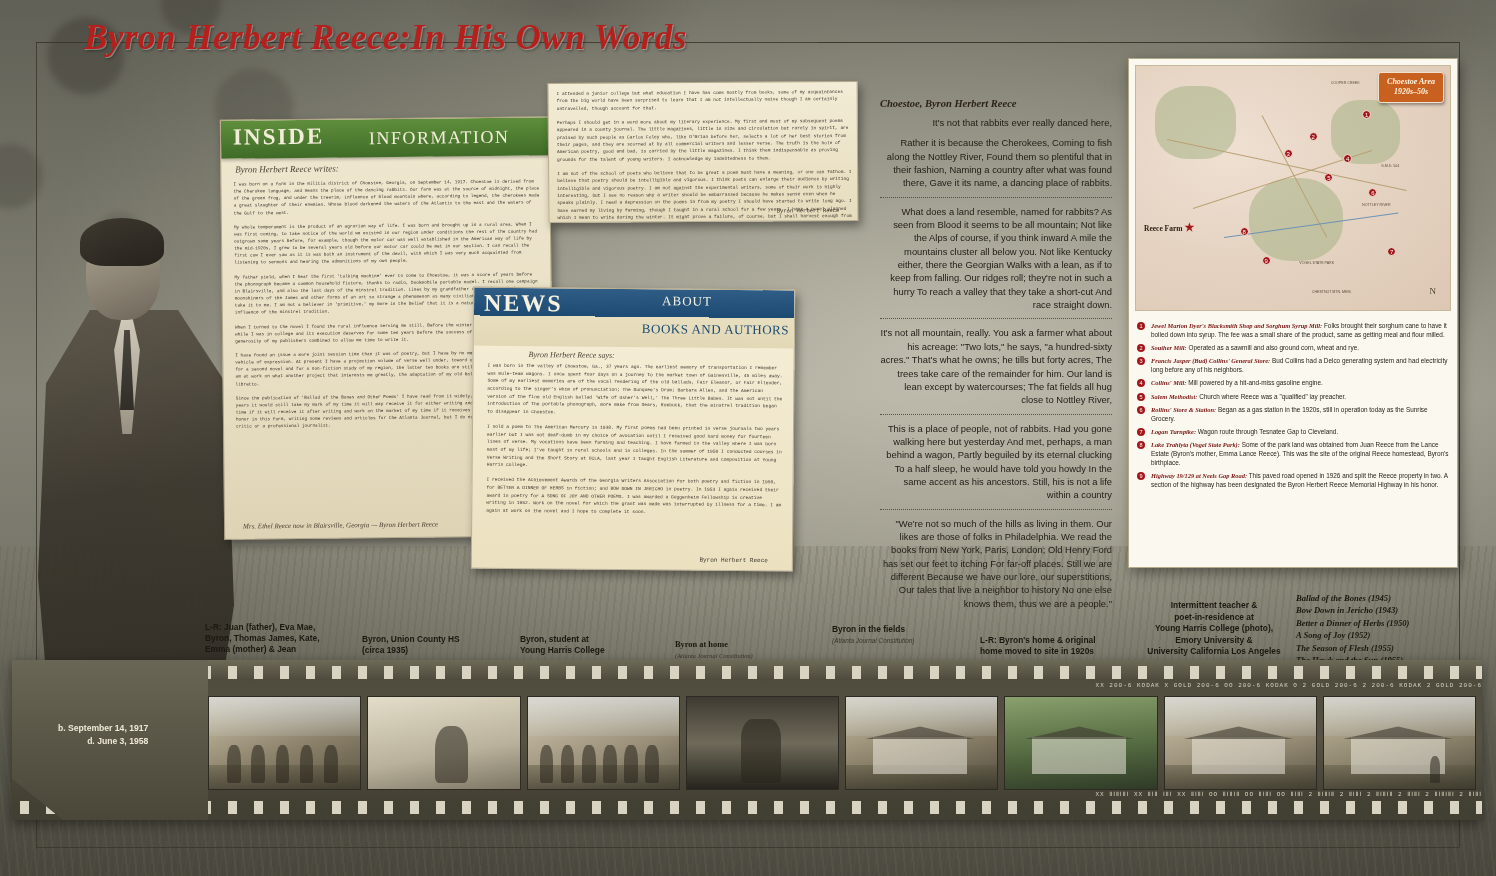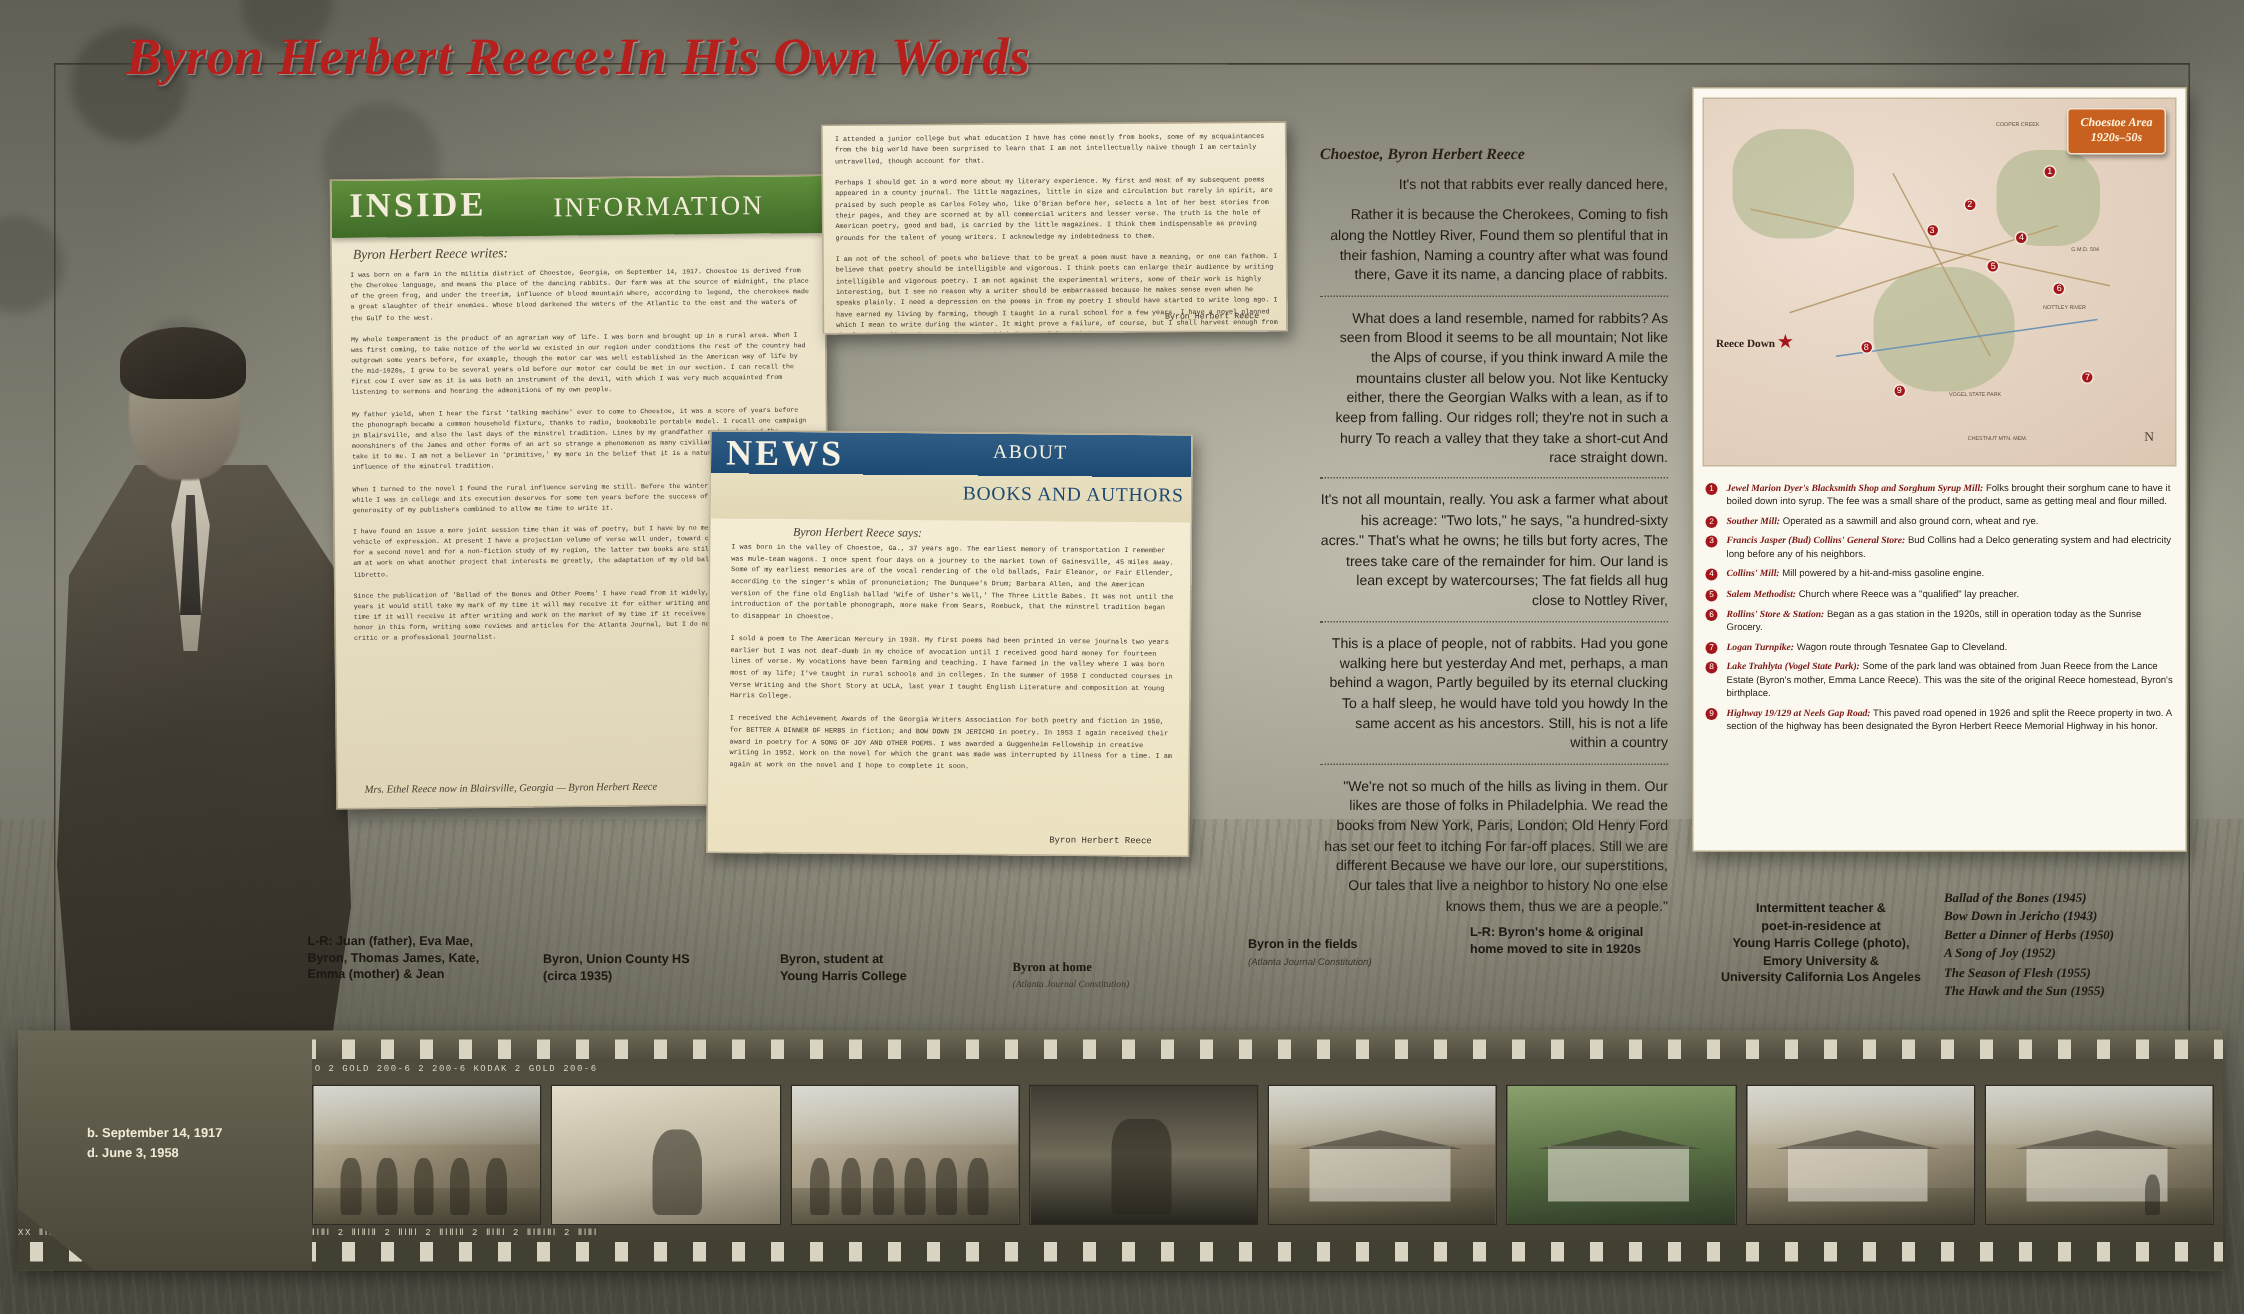--- a/index.html
+++ b/index.html
@@ -314,23 +314,24 @@
     font-family:"Liberation Serif", serif; font-style:italic; font-weight:bold;
     font-size:8.6px; line-height:1.45; color:#1c1711;
   }
   #residency {
     position:absolute; left:1136px; top:600px; width:156px;
     font-size:8.4px; line-height:1.38; font-weight:bold; color:#1c1711;
   }
 
   
   #filmstrip {
-    position:absolute; left:12px; top:687px; width:1470px; height:160px;
+    position:absolute; left:12px; top:660px; width:1470px; height:160px;
     background: linear-gradient(180deg,#6e6a58 0%, #4f4c3e 12%, #575243 50%, #423f33 90%);
     box-shadow: 0 4px 12px rgba(0,0,0,.45);
+    text-align: right;
   }
   #filmstrip .sprockets-top, #filmstrip .sprockets-bottom {
     position:absolute; left:0; width:100%; height:13px;
     background-image: repeating-linear-gradient(90deg, transparent 0 8px, #d9d4c2 8px 17px, transparent 17px 26px);
   }
   #filmstrip .sprockets-top { top:6px; }
   #filmstrip .sprockets-bottom { bottom:6px; }
   #filmstrip .edge-top, #filmstrip .edge-bottom {
     position:absolute; left:0; width:100%; height:10px;
     font-family:"Liberation Mono", monospace; font-size:6px; color:#d8d2bd;
@@ -518,21 +519,21 @@
       <div class="pin" style="left:55%; top:27%;">2</div>
       <div class="pin" style="left:47%; top:34%;">3</div>
       <div class="pin" style="left:66%; top:36%;">4</div>
       <div class="pin" style="left:60%; top:44%;">5</div>
       <div class="pin" style="left:74%; top:50%;">6</div>
       <div class="pin" style="left:80%; top:74%;">7</div>
       <div class="pin" style="left:33%; top:66%;">8</div>
       <div class="pin" style="left:40%; top:78%;">9</div>
 
       <div id="reecefarm">
-        <span>Reece Down</span>
+        <span>Reece Farm</span>
         <span class="star">★</span>
       </div>
       <div class="compass">N</div>
       <div id="map-banner">
         <div>Choestoe Area</div>
         <div>1920s–50s</div>
       </div>
     </div>
 
     <div id="map-legend">
@@ -592,21 +593,21 @@
   <div class="caption" style="left:520px; top:634px; width:150px; white-space:pre-line;">Byron, student at
 Young Harris College</div>
   <div class="caption" style="left:675px; top:640px; width:150px;font-family:Liberation Serif, serif;">
     <span>Byron at home</span><br>
     <span class="sub">(Atlanta Journal Constitution)</span>
   </div>
   <div class="caption" style="left:832px; top:624px; width:150px;">
     <span>Byron in the fields</span><br>
     <span class="sub">(Atlanta Journal Constitution)</span>
   </div>
-  <div class="caption" style="left:980px; top:616px; width:160px; white-space:pre-line;">L-R: Byron's home &amp; original
+  <div class="caption" style="left:980px; top:635px; width:160px; white-space:pre-line;">L-R: Byron's home &amp; original
 home moved to site in 1920s</div>
 
   <div id="residency" style="white-space:pre-line;text-align:center;">Intermittent teacher &amp;
 poet-in-residence at
 Young Harris College (photo),
 Emory University &amp;
 University California Los Angeles</div>
 
   <div id="booklist">
     <div>Ballad of the Bones (1945)</div>

